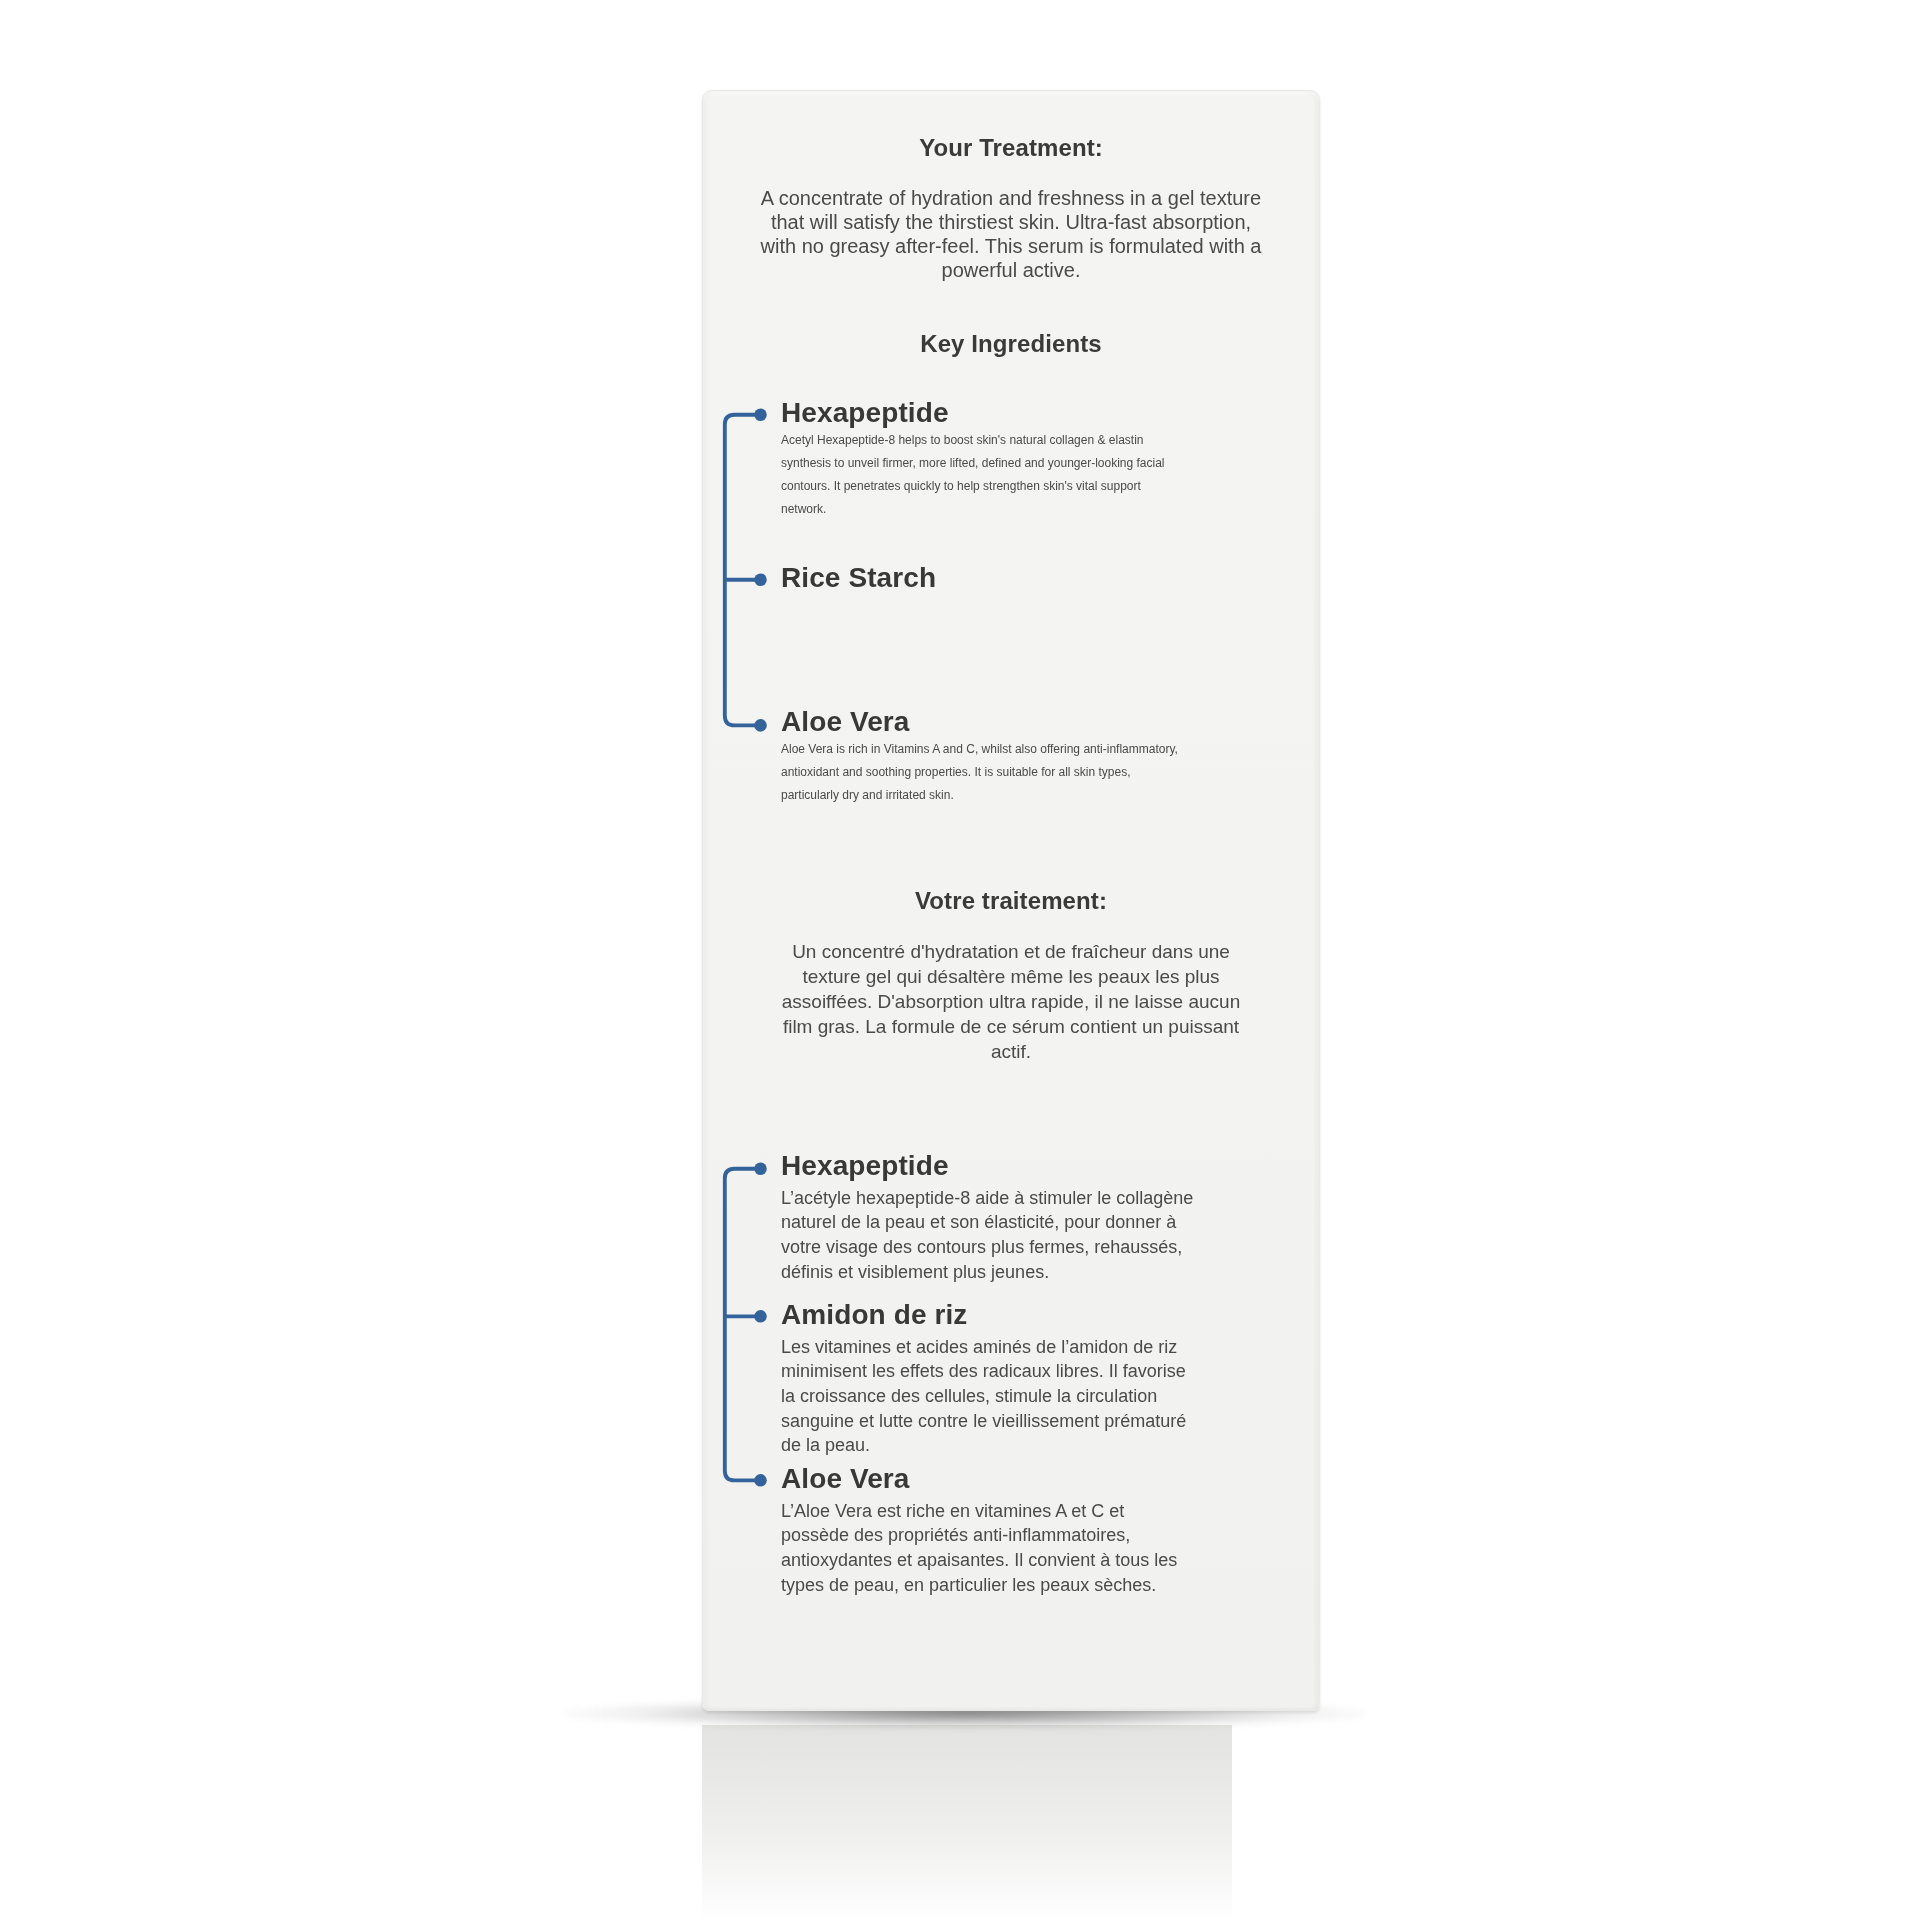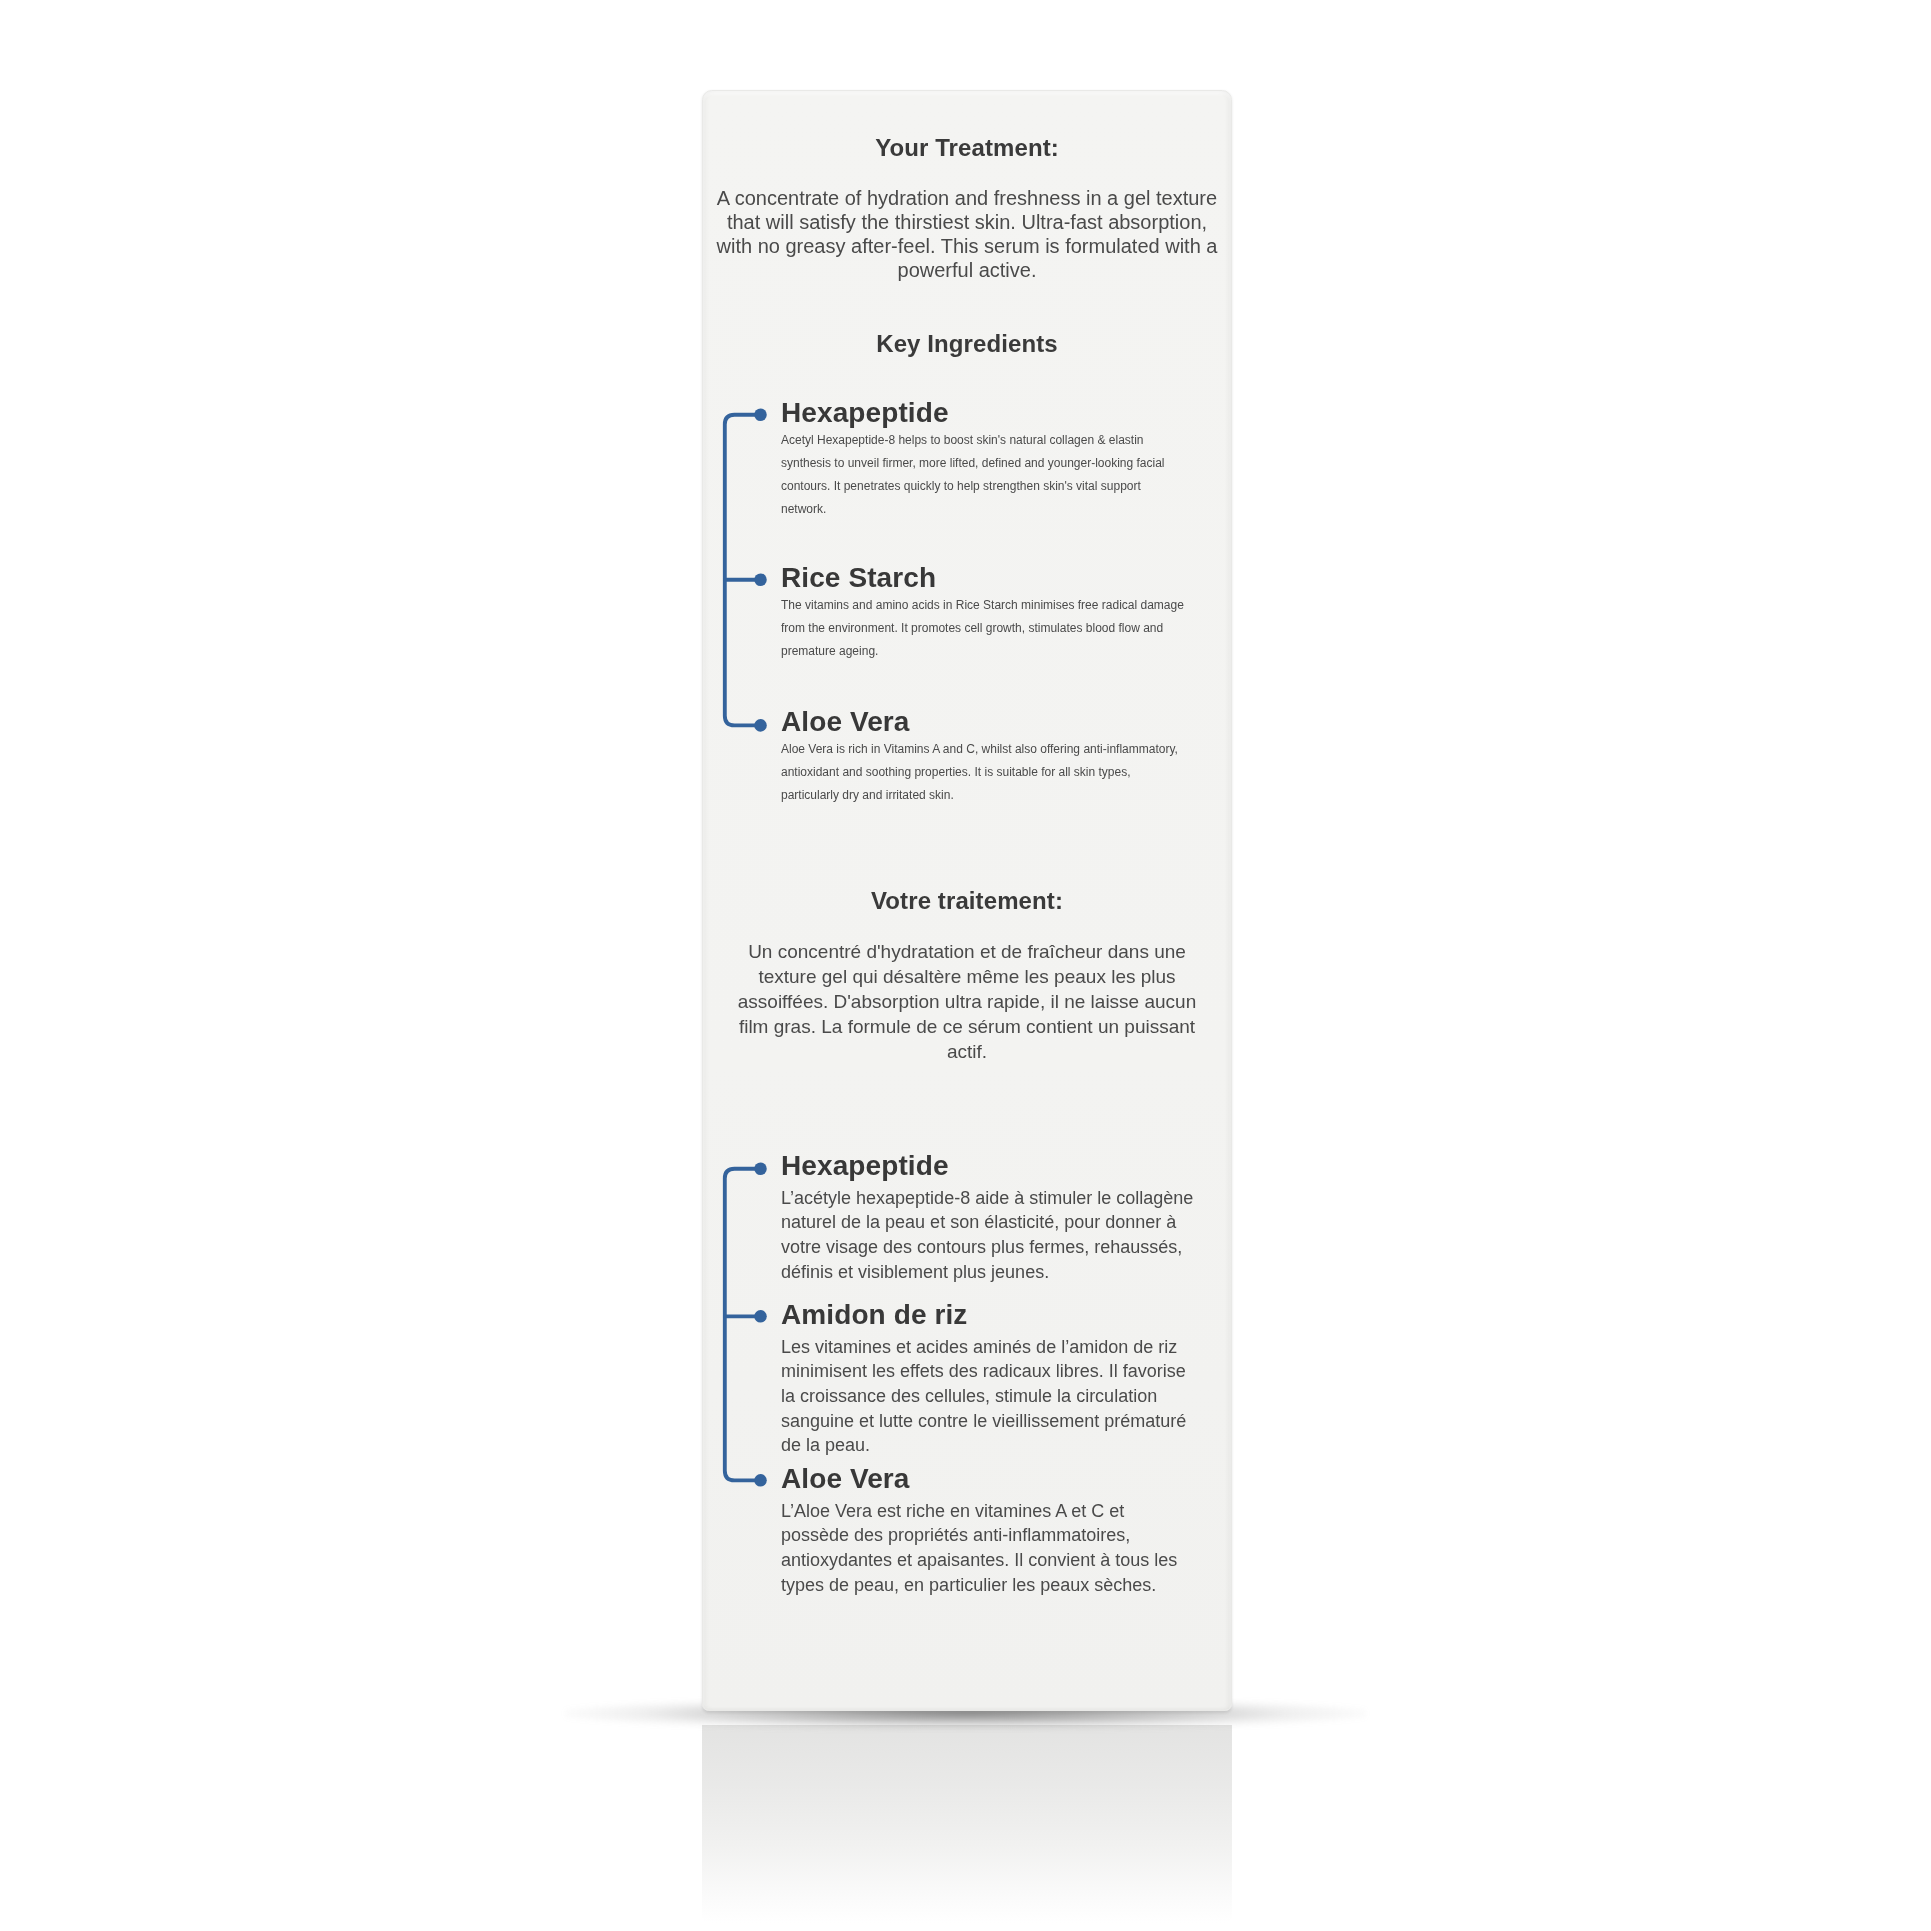--- a/index.html
+++ b/index.html
@@ -3,21 +3,21 @@
 <meta charset="utf-8">
 <style>
   html,body{margin:0;padding:0;}
   body{
     width:1931px;height:1931px;position:relative;overflow:hidden;
     background:#ffffff;
     font-family:"Liberation Sans", sans-serif;
   }
   
   .box{
-    position:absolute;left:702px;top:90px;width:530px;height:1621px;
+    position:absolute;left:702px;top:90px;width:618px;height:1621px;
     background:linear-gradient(180deg,#f4f4f2 0%,#f3f3f1 60%,#f1f1ef 100%);
     border:1px solid #e9e9e7;
     border-radius:9.7px 9.7px 6.8px 6.8px;
     box-shadow:
       inset 2.9px 0 5.8px rgba(0,0,0,0.035),
       inset -2.9px 0 5.8px rgba(0,0,0,0.045),
       inset 0 2.9px 2.9px rgba(255,255,255,0.7),
       0 1.9px 2.9px rgba(0,0,0,0.10);
     z-index:3;
     box-sizing:border-box;
@@ -92,21 +92,20 @@
     <circle cx="44" cy="178" r="6.5" fill="#34639c"></circle>
     <circle cx="44" cy="329" r="6.5" fill="#34639c"></circle>
   </svg>
 
   <div class="item en item-en-1">
     <h3>Hexapeptide</h3>
     <p>Acetyl Hexapeptide-8 helps to boost skin's natural collagen &amp; elastin synthesis to unveil firmer, more lifted, defined and younger-looking facial contours. It penetrates quickly to help strengthen skin's vital support network.</p>
   </div>
   <div class="item en item-en-2">
     <h3>Rice Starch</h3>
-    <p>The vitamins and amino acids in Rice Starch minimises free radical damage from the environment. It promotes cell growth, stimulates blood flow and premature ageing.</p>
   </div>
   <div class="item en item-en-3">
     <h3>Aloe Vera</h3>
     <p>Aloe Vera is rich in Vitamins A and C, whilst also offering anti-inflammatory, antioxidant and soothing properties. It is suitable for all skin types, particularly dry and irritated skin.</p>
   </div>
 
   <div class="s-heading h-fr-treatment">Votre traitement:</div>
   <p class="intro intro-fr">Un concentré d'hydratation et de fraîcheur dans une texture gel qui désaltère même les peaux les plus assoiffées. D'absorption ultra rapide, il ne laisse aucun film gras. La formule de ce sérum contient un puissant actif.</p>
 
   <svg class="connector connector-fr" width="58" height="328" viewBox="0 0 60 340">

